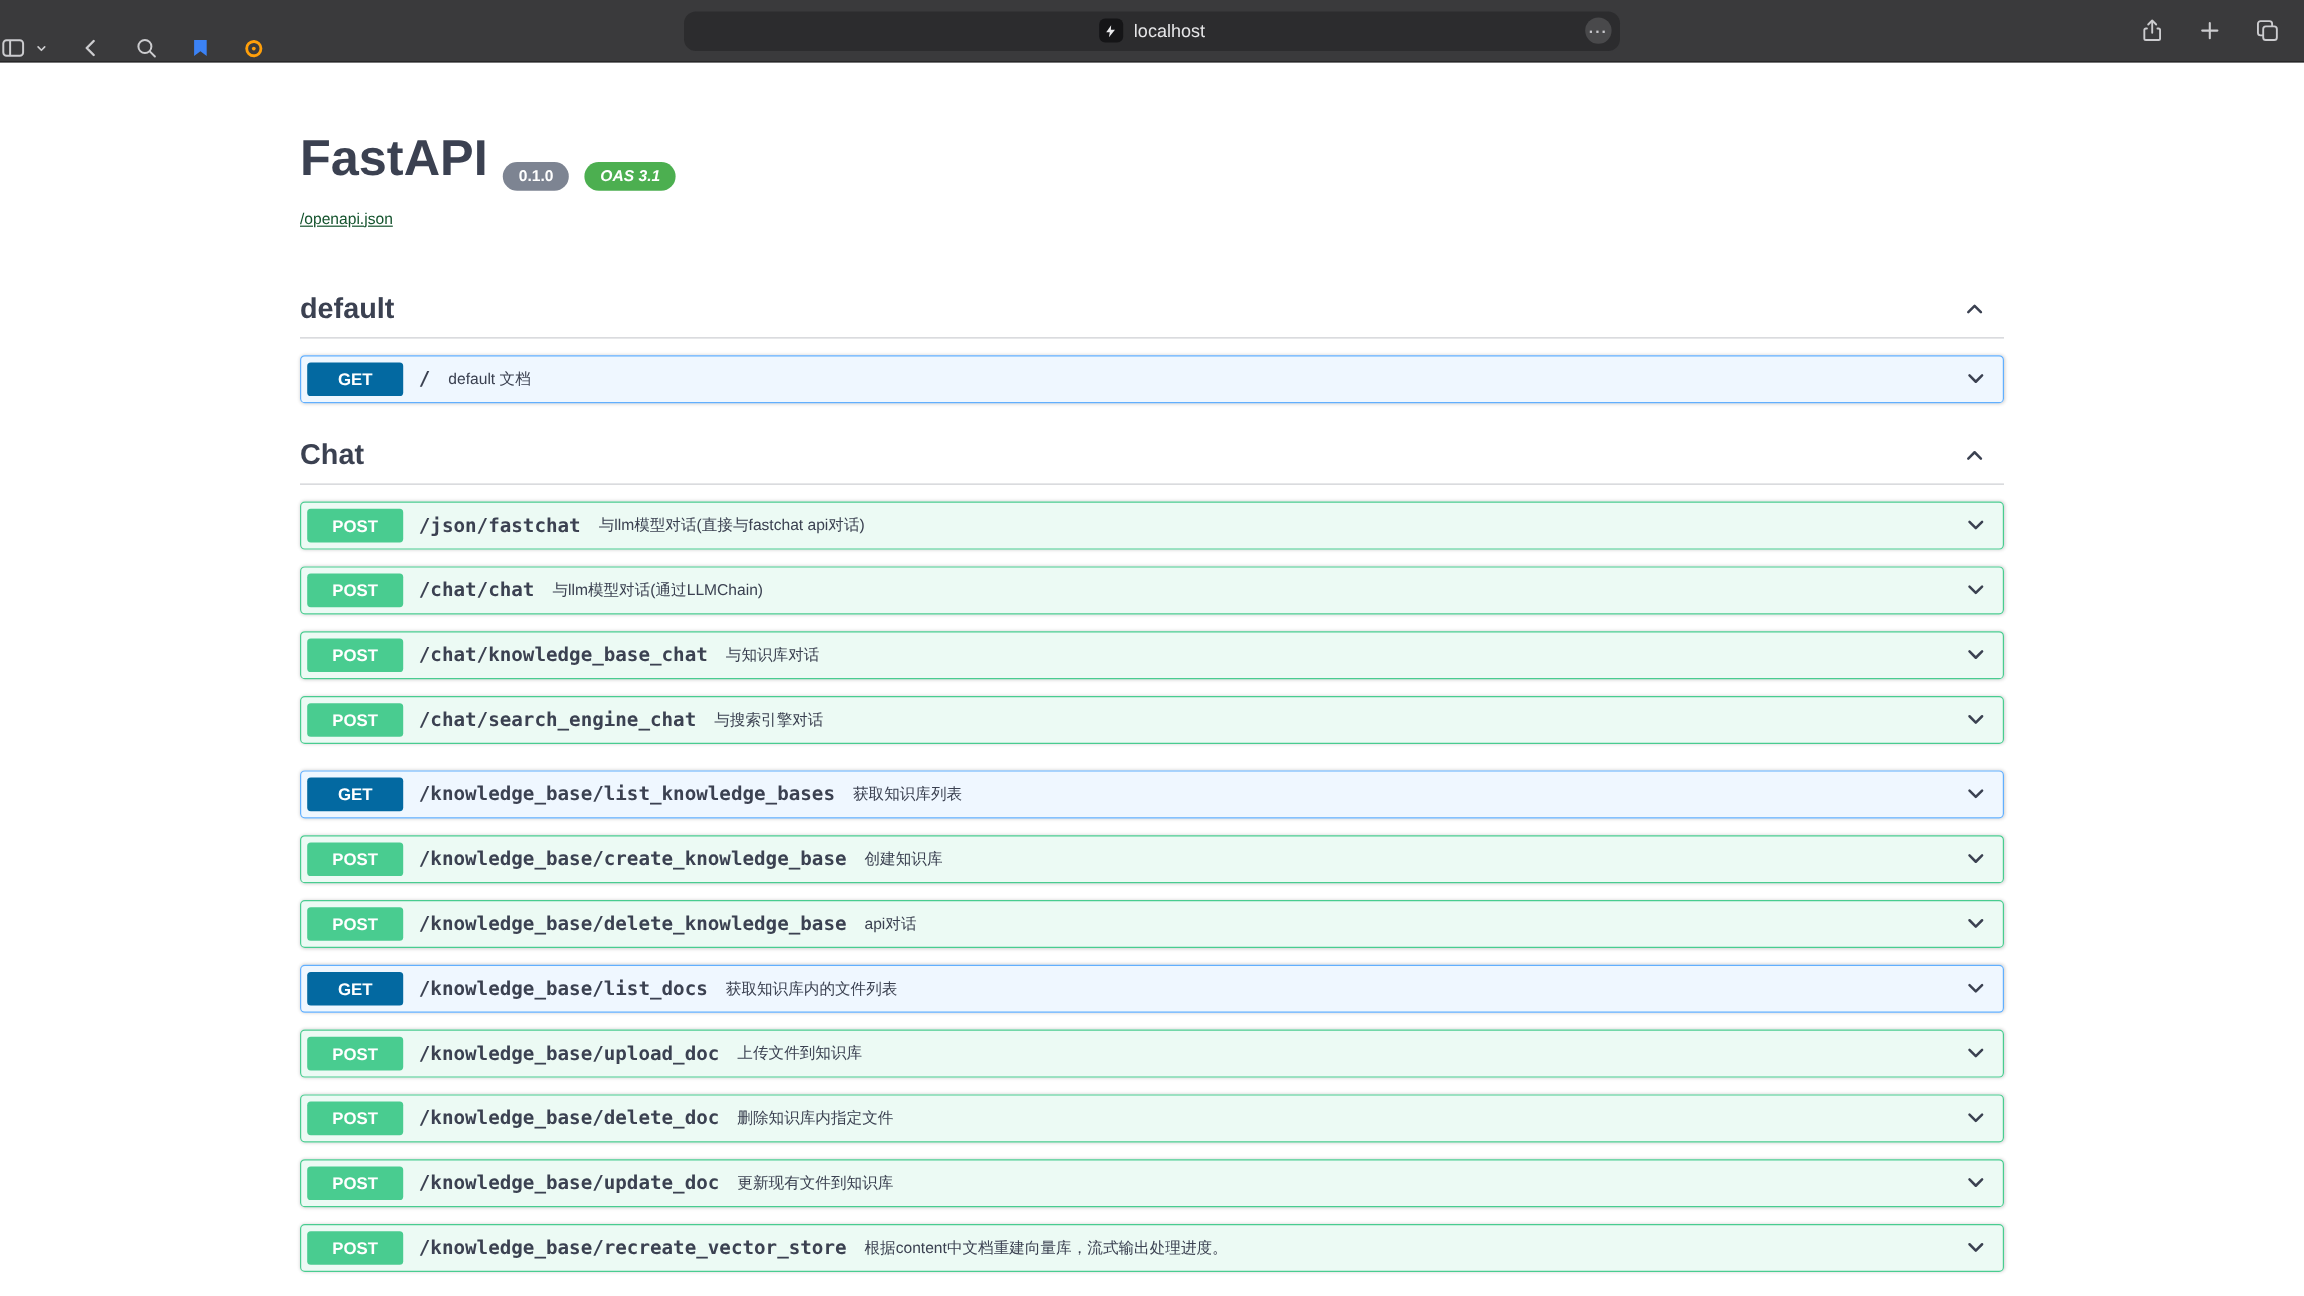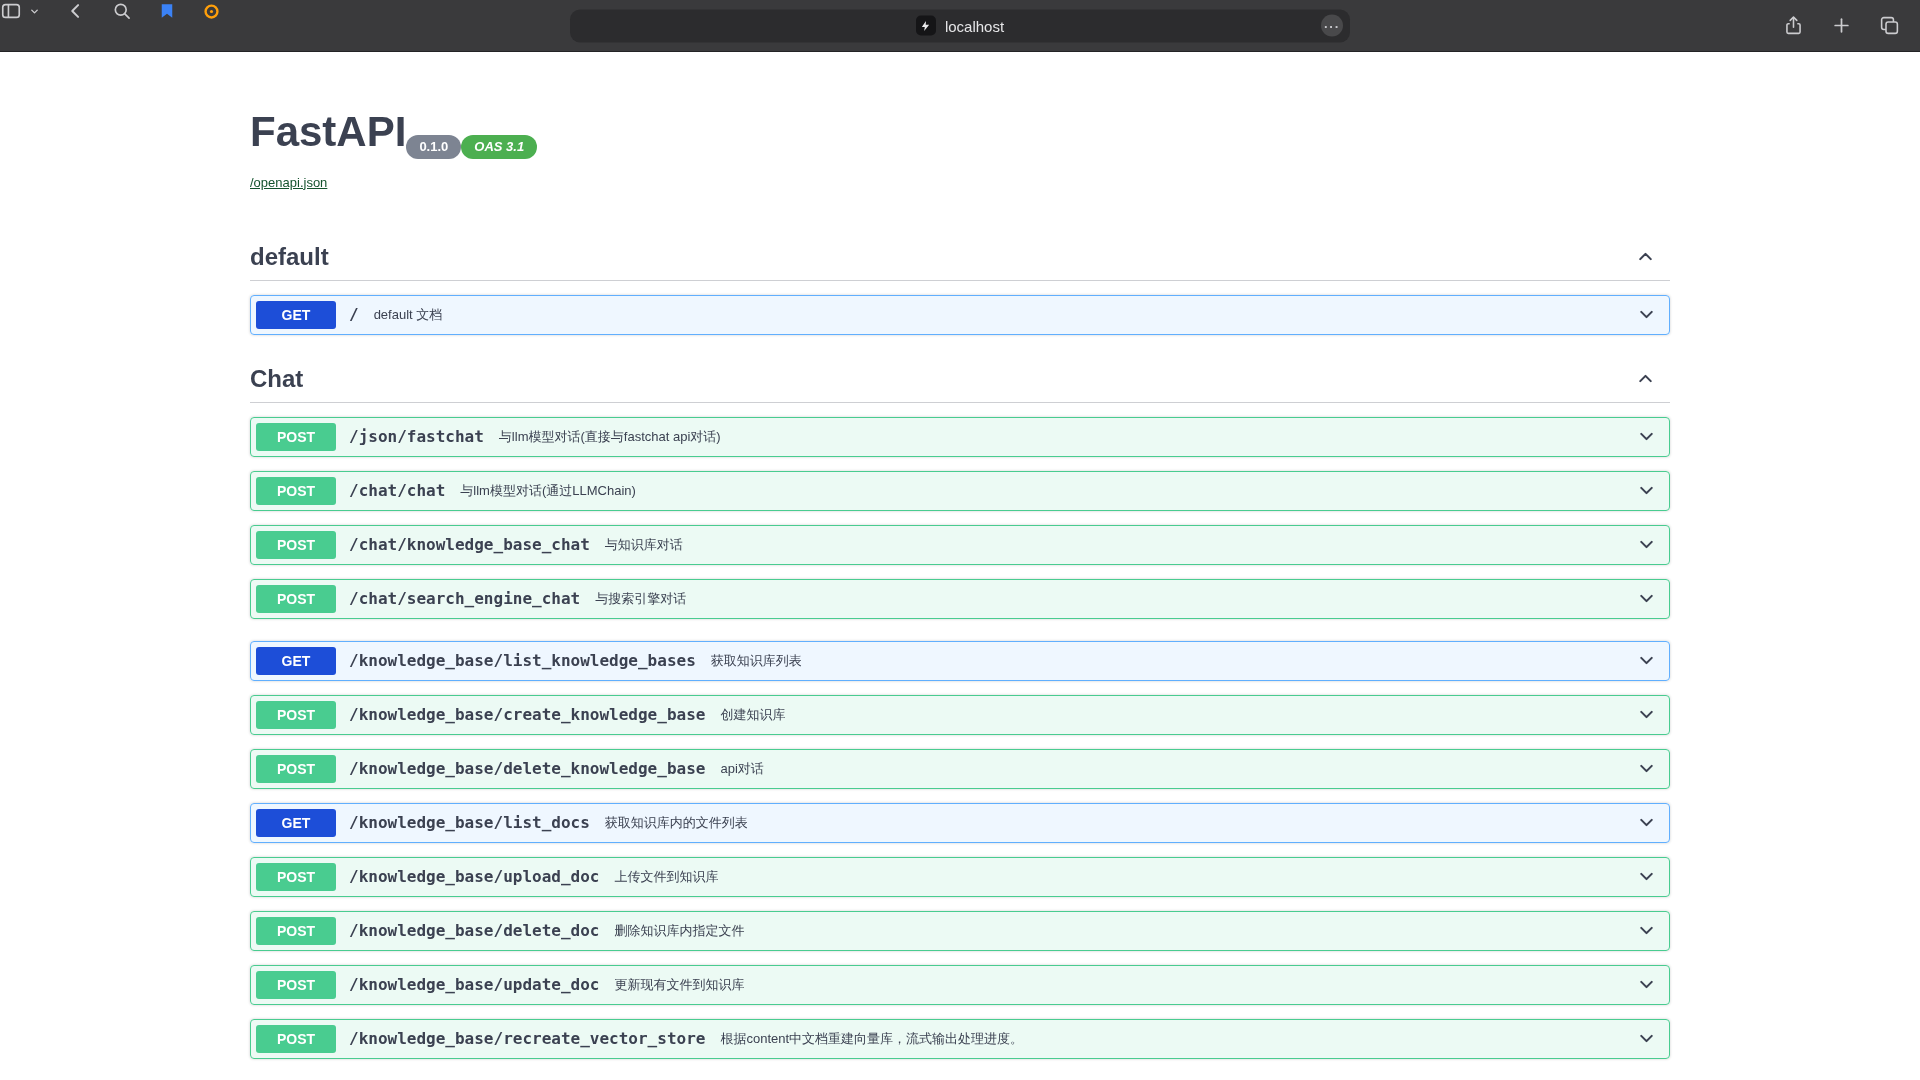--- a/index.html
+++ b/index.html
@@ -3,41 +3,41 @@
 <meta charset="utf-8">
 <style>
   html,body{margin:0;padding:0;}
   body{
     width:1920px;height:1080px;overflow:hidden;background:#ffffff;
     font-family:"Liberation Sans",sans-serif;color:#3b4151;
   }
   
   .browser-bar{
     height:52px;background:#3a3a3c;border-bottom:1px solid #232325;
-    display:flex;align-items:flex-start;position:relative;padding:0 0;box-sizing:border-box;
+    display:flex;align-items:flex-end;position:relative;padding:0 0;box-sizing:border-box;
   }
   .tb-left{display:flex;align-items:center;gap:26px;}
   .tb-right{position:absolute;right:20px;top:0;height:100%;display:flex;align-items:center;gap:28px;}
   .tb-icon{display:flex;align-items:center;justify-content:center;cursor:pointer;}
   .sidebar-cluster{display:flex;align-items:center;gap:7px;}
   .url-capsule{
     position:absolute;left:50%;top:50%;transform:translate(-50%,-50%);
     width:780px;height:33px;background:#2c2c2e;border-radius:10px;
     display:flex;align-items:center;justify-content:center;gap:9px;
     color:#e6e6e8;font-size:15px;cursor:text;
   }
   .favicon{width:20px;height:20px;border-radius:5px;background:#151517;display:flex;align-items:center;justify-content:center;}
   .puck{
     position:absolute;right:7px;top:50%;transform:translateY(-50%);
     width:22px;height:22px;border-radius:50%;background:#49494b;color:#c9c9cd;
     display:flex;align-items:center;justify-content:center;font-size:13px;font-weight:700;letter-spacing:1px;cursor:pointer;
   }
   
   .swagger{max-width:1460px;margin:0 auto;padding:46px 20px 0;box-sizing:border-box;}
-  .title-row{margin:0;font-size:42px;font-weight:700;color:#3b4151;display:flex;align-items:center;line-height:1.1;}
+  .title-row{margin:0;font-size:42px;font-weight:700;color:#3b4151;display:flex;align-items:center;gap:13px;line-height:1.1;}
   .badge{font-size:13px;font-weight:700;color:#fff;padding:4px 13px;border-radius:57px;position:relative;top:-7px;line-height:1.2;margin-top:44px;}
   .badge.gray{background:#7d8492;}
   .badge.green{background:#4caf50;font-style:italic;}
   .spec-link{display:inline-block;margin-top:9px;font-size:13px;color:#14532d;text-decoration:underline;cursor:pointer;}
   .tag-section{margin-top:22px;}
   .tag-section:first-child{margin-top:44px;}
   .opblock-tag{
     display:flex;align-items:center;justify-content:space-between;
     padding:8px 14px 9px 0;border-bottom:1px solid rgba(59,65,81,.25);
     margin-bottom:14px;cursor:pointer;
@@ -47,21 +47,21 @@
     display:flex;align-items:center;height:40px;box-sizing:border-box;
     border:1px solid;border-radius:4px;margin:0 0 14px;padding:5px 12px 5px 5px;
     box-shadow:0 0 3px rgba(0,0,0,.19);cursor:pointer;
   }
   .opblock.get{background:rgba(97,175,254,.1);border-color:#61affe;}
   .opblock.post{background:rgba(73,204,144,.1);border-color:#49cc90;}
   .method{
     min-width:80px;text-align:center;padding:7px 0;border-radius:3px;
     color:#fff;font-weight:700;font-size:14px;line-height:1;
   }
-  .opblock.get .method{background:#1d4ed8;}
+  .opblock.get .method{background:#0369a1;}
   .opblock.post .method{background:#49cc90;}
   .path{margin-left:13px;font-family:"DejaVu Sans Mono",monospace;font-weight:700;font-size:16px;color:#3b4151;}
   .desc{margin-left:15px;font-size:13px;color:#3b4151;}
   .row-chev{margin-left:auto;display:flex;align-items:center;}
 </style>
 </head>
 <body>
 
 <div class="browser-bar">
   <div class="tb-left">

